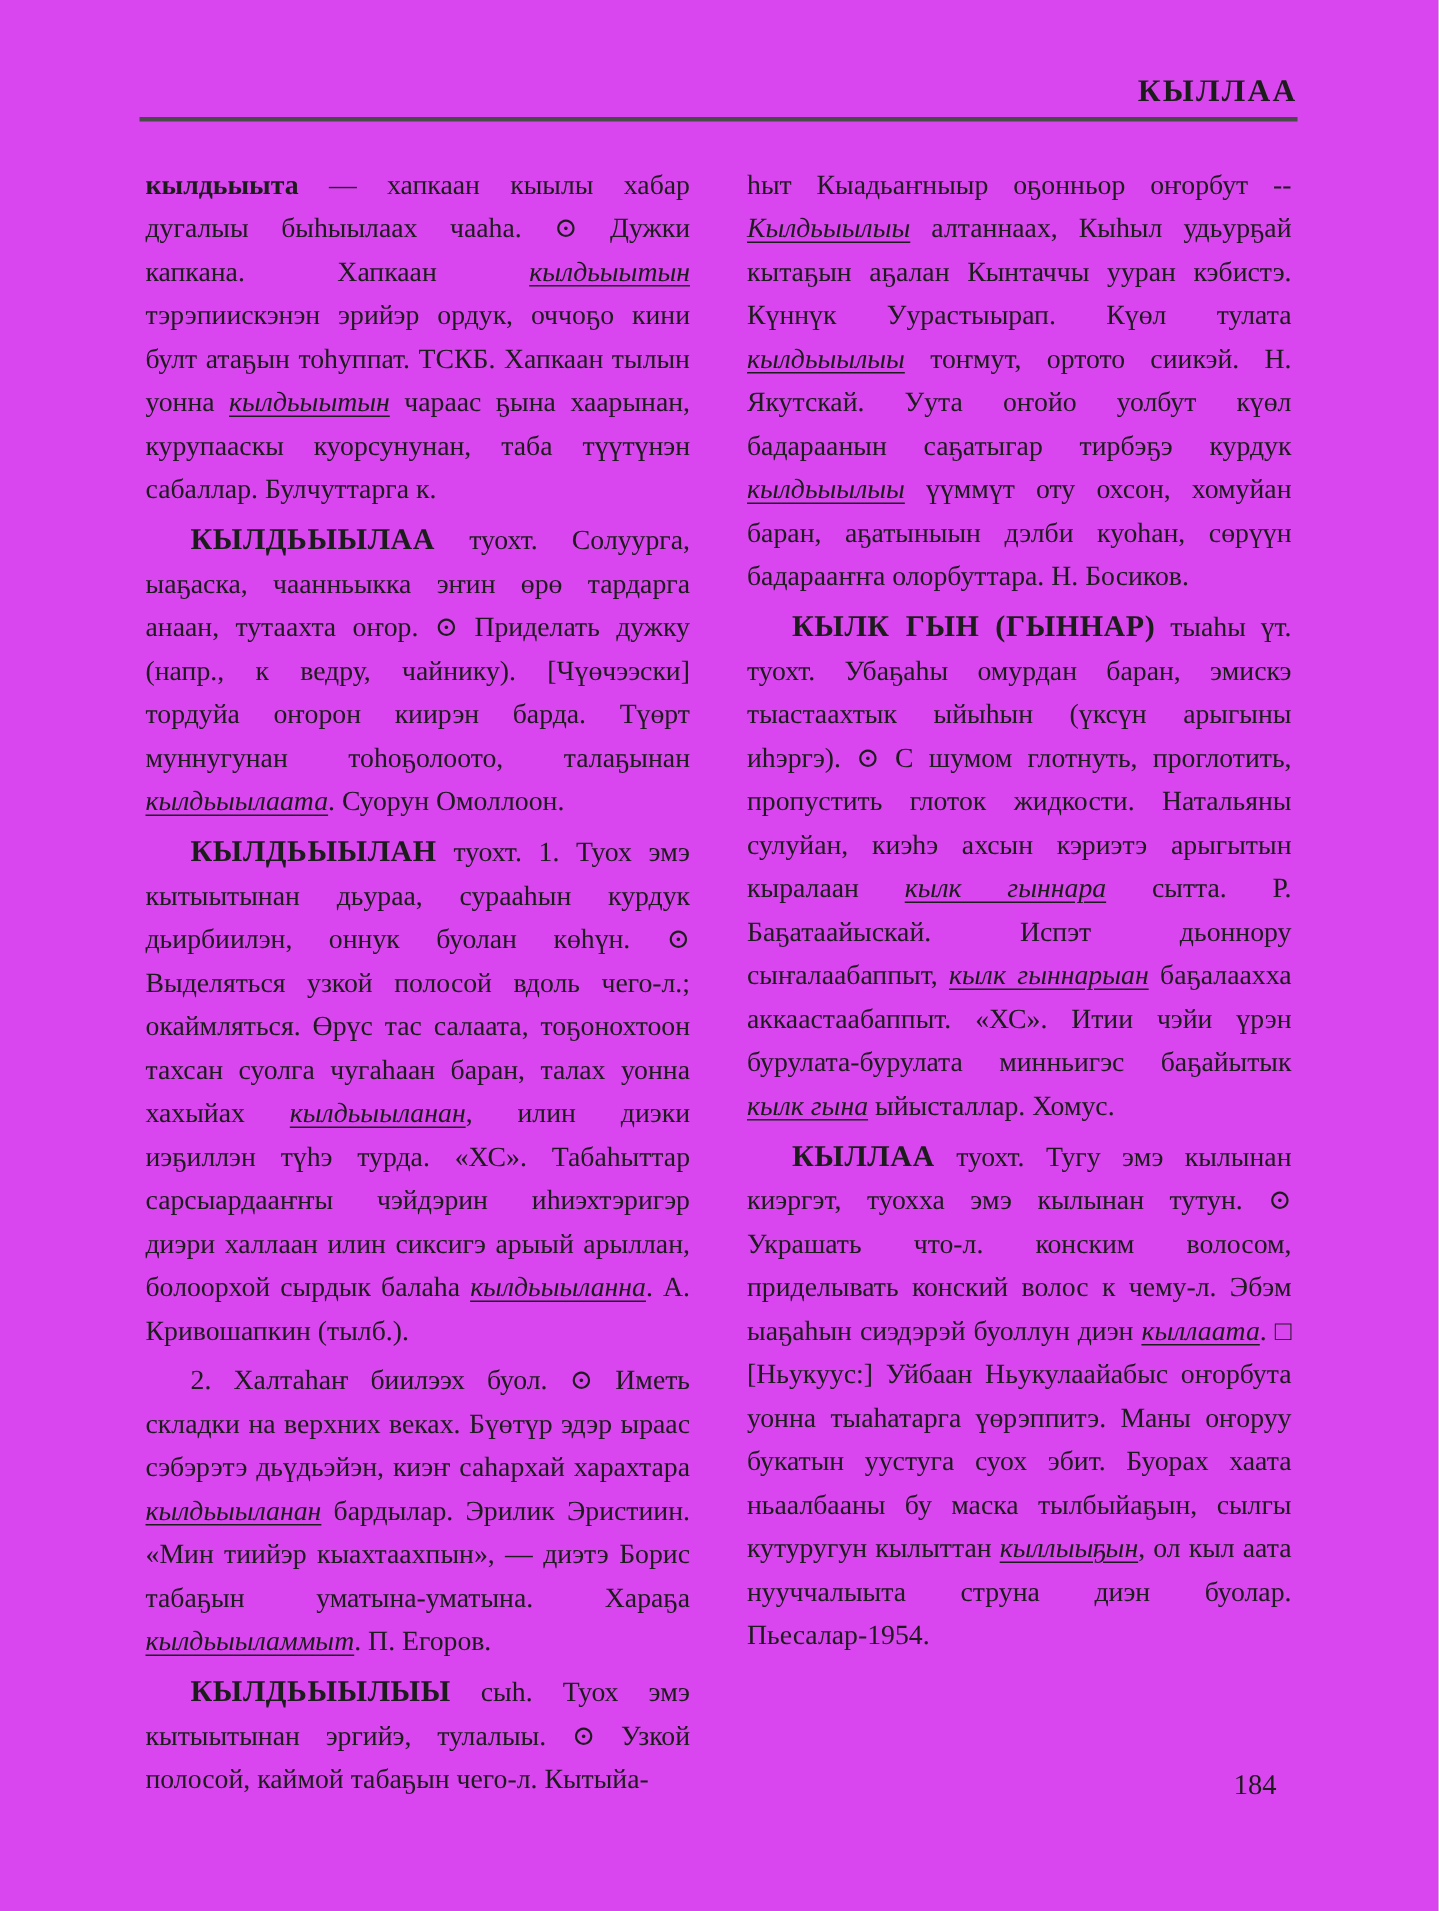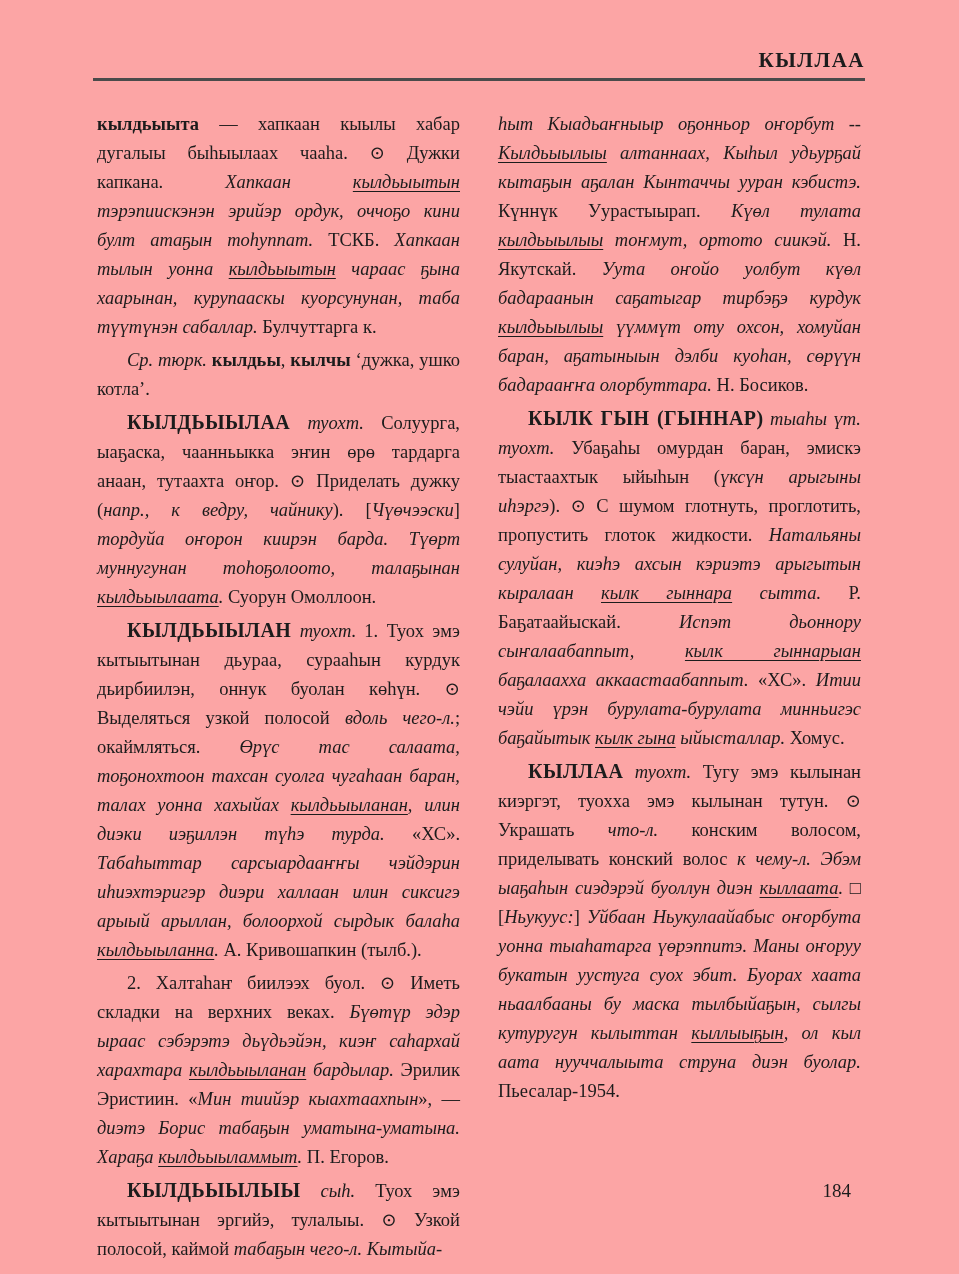--- a/index.html
+++ b/index.html
@@ -1,21 +1,21 @@
 <!DOCTYPE html>
 <html lang="ru"><head>
 <meta charset="utf-8">
 <style>
   html, body { margin: 0; padding: 0; background: #e8e8e8; }
   .page {
     position: relative;
     width: 959px;
     height: 1274px;
     margin: 0 auto;
-    background: #fca5a5;
+    background: #d946ef;
     color: #1c1c1c;
     font-family: "Liberation Serif", "DejaVu Serif", serif;
     overflow: hidden;
   }
   .running-head {
     position: absolute;
     top: 48px; left: 93px; right: 94px;
     text-align: right;
     font-weight: bold;
     font-size: 21px;
@@ -38,40 +38,39 @@
     width: 371px;
     font-size: 18.5px;
     line-height: 29px;
     text-align: justify;
   }
   .col p { margin: 4px; }
   .col p.indent { text-indent: 30px; }
   .r-n  { }
   .r-b  { font-weight: bold; }
   .r-bh { font-weight: bold; font-size: 20px; letter-spacing: 0.4px; }
-  .r-i  { font-style: italic; }
+  .r-i  { }
   .r-iu { font-style: italic; text-decoration: underline; text-underline-offset: 3px; text-decoration-thickness: 1px; }
   .page-number {
     position: absolute;
     right: 108px;
     top: 1180px;
     font-size: 19px;
   }
 </style>
 </head>
 <body>
 
 <div class="page">
   <div class="running-head">КЫЛЛАА</div>
   <div class="head-rule"></div>
 
   <div class="columns">
     <div class="col">
         <p><span class="r-b">кылдьыыта</span><span class="r-n"> — хапкаан кыылы хабар дугалыы быһыылаах чааһа. ⊙ Дужки капкана. </span><span class="r-i">Хапкаан </span><span class="r-iu">кылдьыытын</span><span class="r-i"> тэрэпиискэнэн эрийэр ордук, оччоҕо кини булт атаҕын тоһуппат.</span><span class="r-n"> ТСКБ. </span><span class="r-i">Хапкаан тылын уонна </span><span class="r-iu">кылдьыытын</span><span class="r-i"> чараас ҕына хаарынан, курупааскы куорсунунан, таба түүтүнэн сабаллар.</span><span class="r-n"> Булчуттарга к.</span></p>
-        <p class="indent"><span class="r-i">Ср. тюрк. </span><span class="r-b">кылдьы</span><span class="r-n">, </span><span class="r-b">кылчы</span><span class="r-n"> ‘дужка, ушко котла’.</span></p>
         <p class="indent"><span class="r-bh">КЫЛДЬЫЫЛАА</span><span class="r-i"> туохт.</span><span class="r-n"> Солуурга, ыаҕаска, чаанньыкка эҥин өрө тардарга анаан, тутаахта оҥор. ⊙ Приделать дужку (</span><span class="r-i">напр., к ведру, чайнику</span><span class="r-n">). [</span><span class="r-i">Чүөчээски</span><span class="r-n">] </span><span class="r-i">тордуйа оҥорон киирэн барда. Түөрт муннугунан тоһоҕолоото, талаҕынан </span><span class="r-iu">кылдьыылаата</span><span class="r-i">.</span><span class="r-n"> Суорун Омоллоон.</span></p>
         <p class="indent"><span class="r-bh">КЫЛДЬЫЫЛАН</span><span class="r-i"> туохт</span><span class="r-n">. 1. Туох эмэ кытыытынан дьураа, сурааһын курдук дьирбиилэн, оннук буолан көһүн. ⊙ Выделяться узкой полосой </span><span class="r-i">вдоль чего-л.</span><span class="r-n">; окаймляться. </span><span class="r-i">Өрүс тас салаата, тоҕонохтоон тахсан суолга чугаһаан баран, талах уонна хахыйах </span><span class="r-iu">кылдьыыланан</span><span class="r-i">, илин диэки иэҕиллэн түһэ турда.</span><span class="r-n"> «ХС». </span><span class="r-i">Табаһыттар сарсыардааҥҥы чэйдэрин иһиэхтэригэр диэри халлаан илин сиксигэ арыый арыллан, болоорхой сырдык балаһа </span><span class="r-iu">кылдьыыланна</span><span class="r-i">.</span><span class="r-n"> А. Кривошапкин (тылб.).</span></p>
         <p class="indent"><span class="r-n">2. Халтаһаҥ биилээх буол. ⊙ Иметь складки на верхних веках. </span><span class="r-i">Бүөтүр эдэр ыраас сэбэрэтэ дьүдьэйэн, киэҥ саһархай харахтара </span><span class="r-iu">кылдьыыланан</span><span class="r-i"> бардылар.</span><span class="r-n"> Эрилик Эристиин. «</span><span class="r-i">Мин тиийэр кыахтаахпын</span><span class="r-n">», — </span><span class="r-i">диэтэ Борис табаҕын уматына-уматына. Хараҕа </span><span class="r-iu">кылдьыыламмыт</span><span class="r-i">.</span><span class="r-n"> П. Егоров.</span></p>
         <p class="indent"><span class="r-bh">КЫЛДЬЫЫЛЫЫ</span><span class="r-i"> сыһ.</span><span class="r-n"> Туох эмэ кытыытынан эргийэ, тулалыы. ⊙ Узкой полосой, каймой </span><span class="r-i">табаҕын чего-л. </span><span class="r-i">Кытыйа-</span></p>
       </div>
     <div class="col">
         <p><span class="r-i">һыт Кыадьаҥныыр оҕонньор оҥорбут -- </span><span class="r-iu">Кылдьыылыы</span><span class="r-i"> алтаннаах, Кыһыл удьурҕай кытаҕын аҕалан Кынтаччы ууран кэбистэ.</span><span class="r-n"> Күннүк Уурастыырап. </span><span class="r-i">Күөл тулата </span><span class="r-iu">кылдьыылыы</span><span class="r-i"> тоҥмут, ортото сиикэй.</span><span class="r-n"> Н. Якутскай. </span><span class="r-i">Уута оҥойо уолбут күөл бадараанын саҕатыгар тирбэҕэ курдук </span><span class="r-iu">кылдьыылыы</span><span class="r-i"> үүммүт оту охсон, хомуйан баран, аҕатыныын дэлби куоһан, сөрүүн бадарааҥҥа олорбуттара.</span><span class="r-n"> Н. Босиков.</span></p>
         <p class="indent"><span class="r-bh">КЫЛК ГЫН (ГЫННАР)</span><span class="r-i"> тыаһы үт. туохт.</span><span class="r-n"> Убаҕаһы омурдан баран, эмискэ тыастаахтык ыйыһын (</span><span class="r-i">үксүн арыгыны иһэргэ</span><span class="r-n">). ⊙ С шумом глотнуть, проглотить, пропустить глоток жидкости. </span><span class="r-i">Натальяны сулуйан, киэһэ ахсын кэриэтэ арыгытын кыралаан </span><span class="r-iu">кылк гыннара</span><span class="r-i"> сытта.</span><span class="r-n"> Р. Баҕатаайыскай. </span><span class="r-i">Испэт дьоннору сыҥалаабаппыт, </span><span class="r-iu">кылк гыннарыан</span><span class="r-i"> баҕалаахха аккаастаабаппыт.</span><span class="r-n"> «ХС». </span><span class="r-i">Итии чэйи үрэн бурулата-бурулата минньигэс баҕайытык </span><span class="r-iu">кылк гына</span><span class="r-i"> ыйысталлар.</span><span class="r-n"> Хомус.</span></p>
         <p class="indent"><span class="r-bh">КЫЛЛАА</span><span class="r-i"> туохт.</span><span class="r-n"> Тугу эмэ кылынан киэргэт, туохха эмэ кылынан тутун. ⊙ Украшать </span><span class="r-i">что-л.</span><span class="r-n"> конским волосом, приделывать конский волос </span><span class="r-i">к чему-л. Эбэм ыаҕаһын сиэдэрэй буоллун диэн </span><span class="r-iu">кыллаата</span><span class="r-i">. </span><span class="r-n">□ [</span><span class="r-i">Ньукуус:</span><span class="r-n">] </span><span class="r-i">Уйбаан Ньукулаайабыс оҥорбута уонна тыаһатарга үөрэппитэ. Маны оҥоруу букатын уустуга суох эбит. Буорах хаата ньаалбааны бу маска тылбыйаҕын, сылгы кутуругун кылыттан </span><span class="r-iu">кыллыыҕын</span><span class="r-i">, ол кыл аата нууччалыыта струна диэн буолар.</span><span class="r-n"> Пьесалар-1954.</span></p>
       </div>

